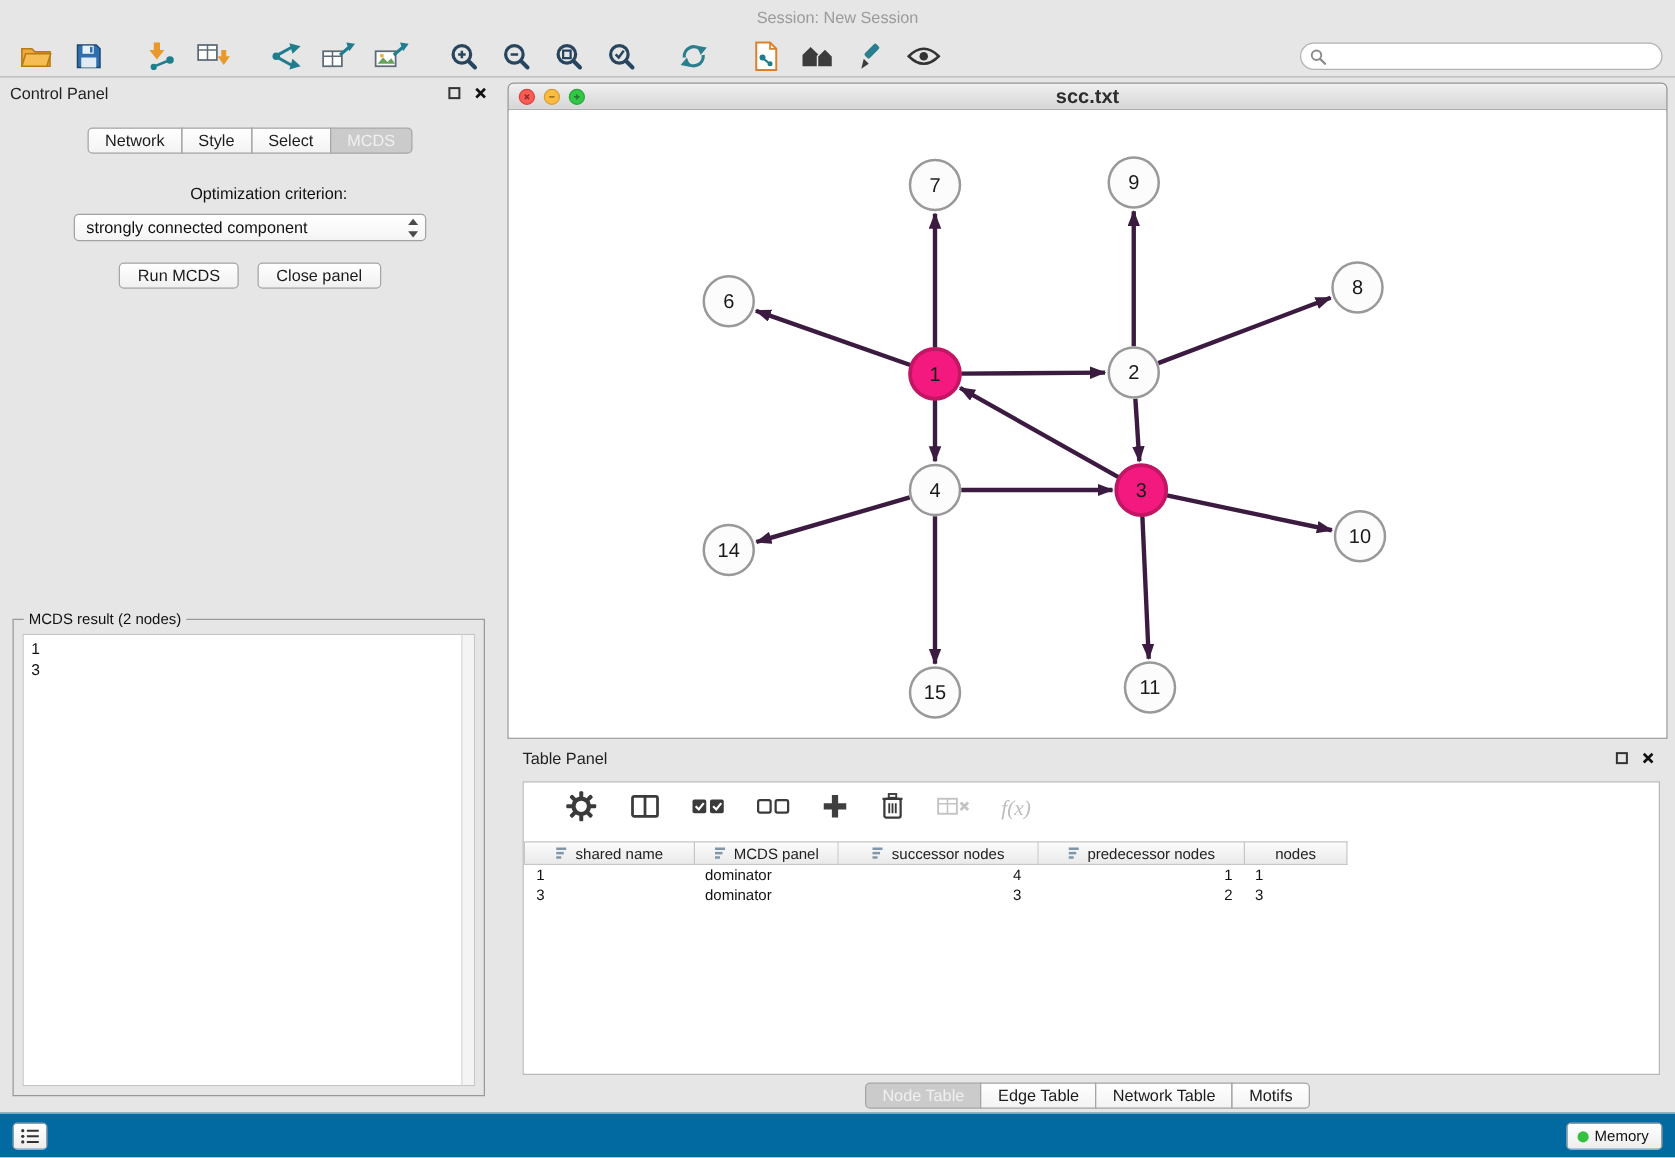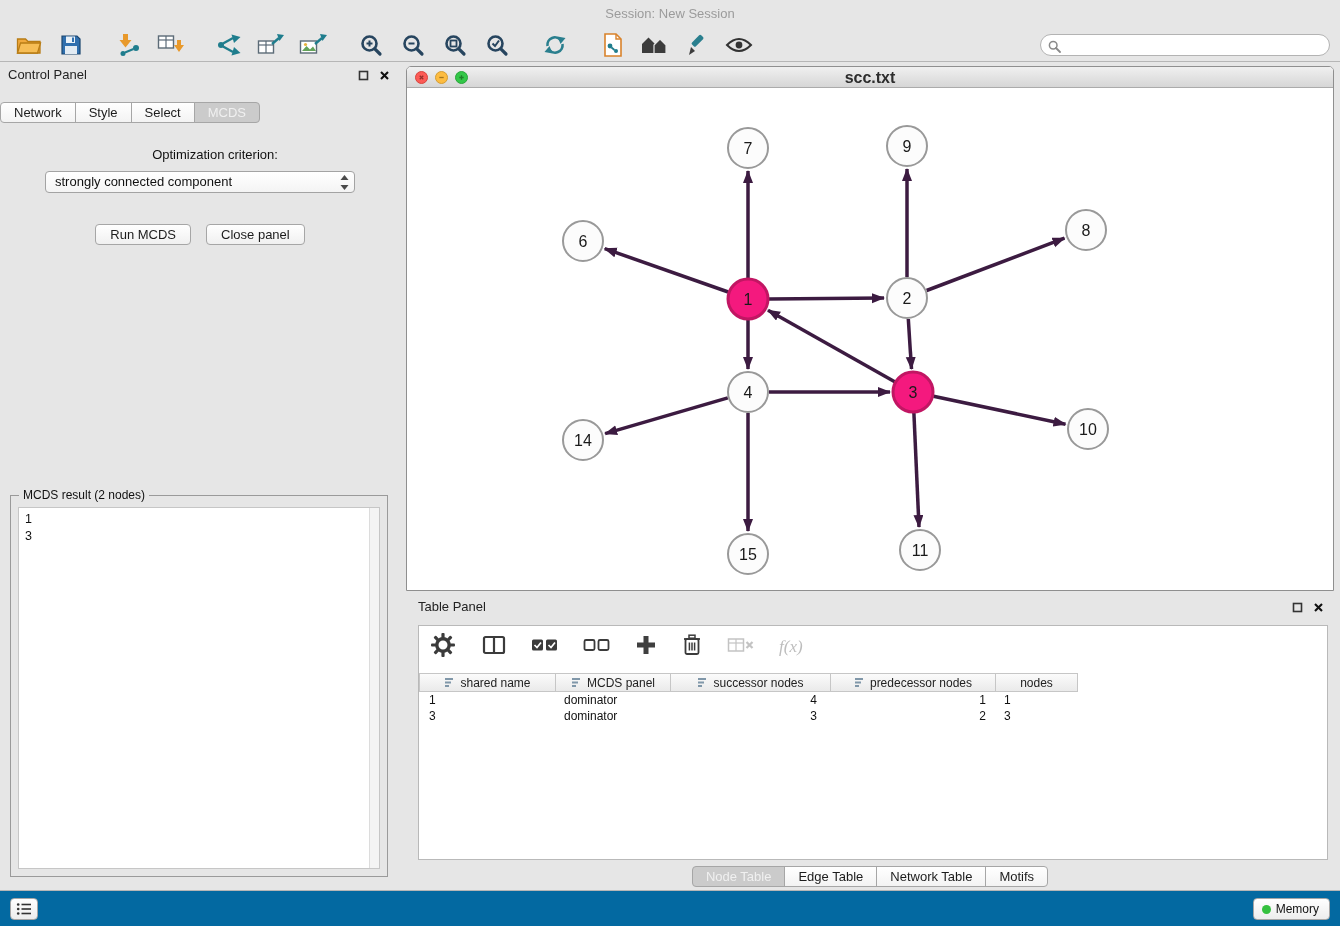--- a/index.html
+++ b/index.html
@@ -50,29 +50,29 @@
 
   .push-btn {
     border:1px solid #a6a6a6; background:linear-gradient(#ffffff,#f0f0f0);
     border-radius:4px; padding:2px 14px; font-size:13px; color:#1c1c1c;
   }
 
   
   .control-panel { position:absolute; left:0; top:62px; width:400px; height:828px; }
   .panel-header { position:relative; height:26px; }
   .panel-title { position:absolute; left:8px; top:5px; font-size:13px; color:#222; }
-  .cp-tabs { display:flex; justify-content:flex-start; margin-top:14px; }
+  .cp-tabs { display:flex; justify-content:center; margin-top:14px; }
   .opt-label { margin-top:24px; text-align:center; font-size:13px; color:#111;padding-left:30px; }
   .dropdown {
-    position:relative; width:310px; height:22px; margin:9px auto 0;
+    position:relative; width:282px; height:22px; margin:9px auto 0;
     border:1px solid #a3a3a3; border-radius:4px; background:linear-gradient(#ffffff,#f4f4f4);
     font-size:13px; line-height:20px; padding-left:9px; color:#111;
   }
   .dropdown .stepper { position:absolute; right:4px; top:2px; }
-  .btn-row { display:flex; justify-content:center; gap:15px; margin-top:31px; }
+  .btn-row { display:flex; justify-content:center; gap:15px; margin-top:17px; }
 
   .result-group {
     position:absolute; left:10px; top:433px; width:378px; height:382px;
     border:1px solid #9a9a9a;
   }
   .result-legend {
     position:absolute; top:-8px; left:8px; background:#e6e6e6; padding:0 4px;
     font-size:12px; color:#111;
   }
   .result-area {
@@ -103,21 +103,21 @@
   .light.green { background:#33c748; border:1px solid #29a53a; }
   .net-canvas { position:absolute; left:0; top:22px; right:0; bottom:0; background:#fff; }
   svg text { font-family:"Liberation Sans", sans-serif; }
 
   
   .table-panel { position:absolute; left:406px; top:594px; width:928px; height:296px; }
   .tp-inner {
     position:absolute; left:12px; top:31px; width:910px; height:235px;
     background:#fff; border:1px solid #b9b9b9;
   }
-  .tp-toolbar { height:42px; display:flex; align-items:center; padding-left:10px; gap:25px; }
+  .tp-toolbar { height:42px; display:flex; align-items:center; padding-left:32px; gap:25px; }
   .fx-label { font-family:"Liberation Serif", serif; font-style:italic; font-size:17px; color:#bdbdbd; }
   .tgrid-head { display:flex; margin-top:5px; }
   .th {
     height:19px; background:linear-gradient(#fbfbfb,#eaeaea);
     border:1px solid #c6c6c6; border-left:none;
     display:flex; align-items:center; justify-content:center; gap:5px;
     font-size:12px; color:#222;
   }
   .th:first-child { border-left:1px solid #c6c6c6; }
   .w0{width:137px} .w1{width:115px} .w2{width:160px} .w3{width:165px} .w4{width:82px}

